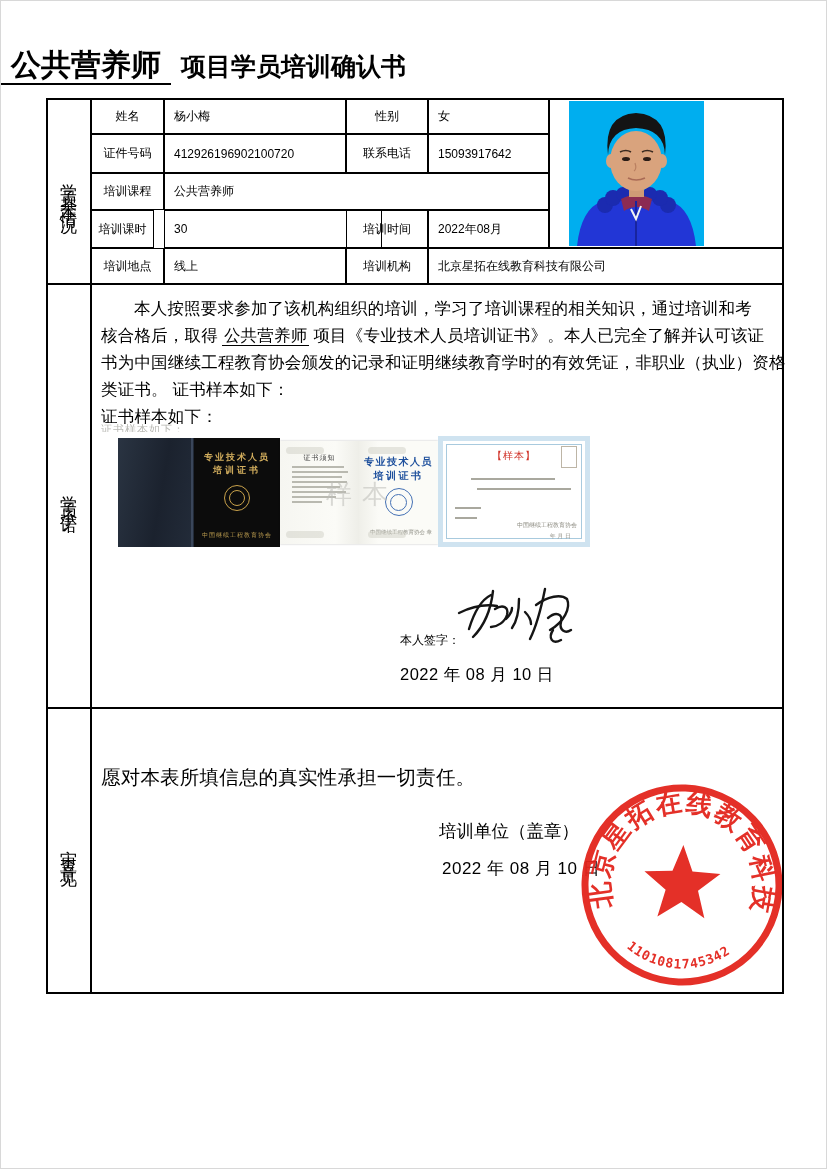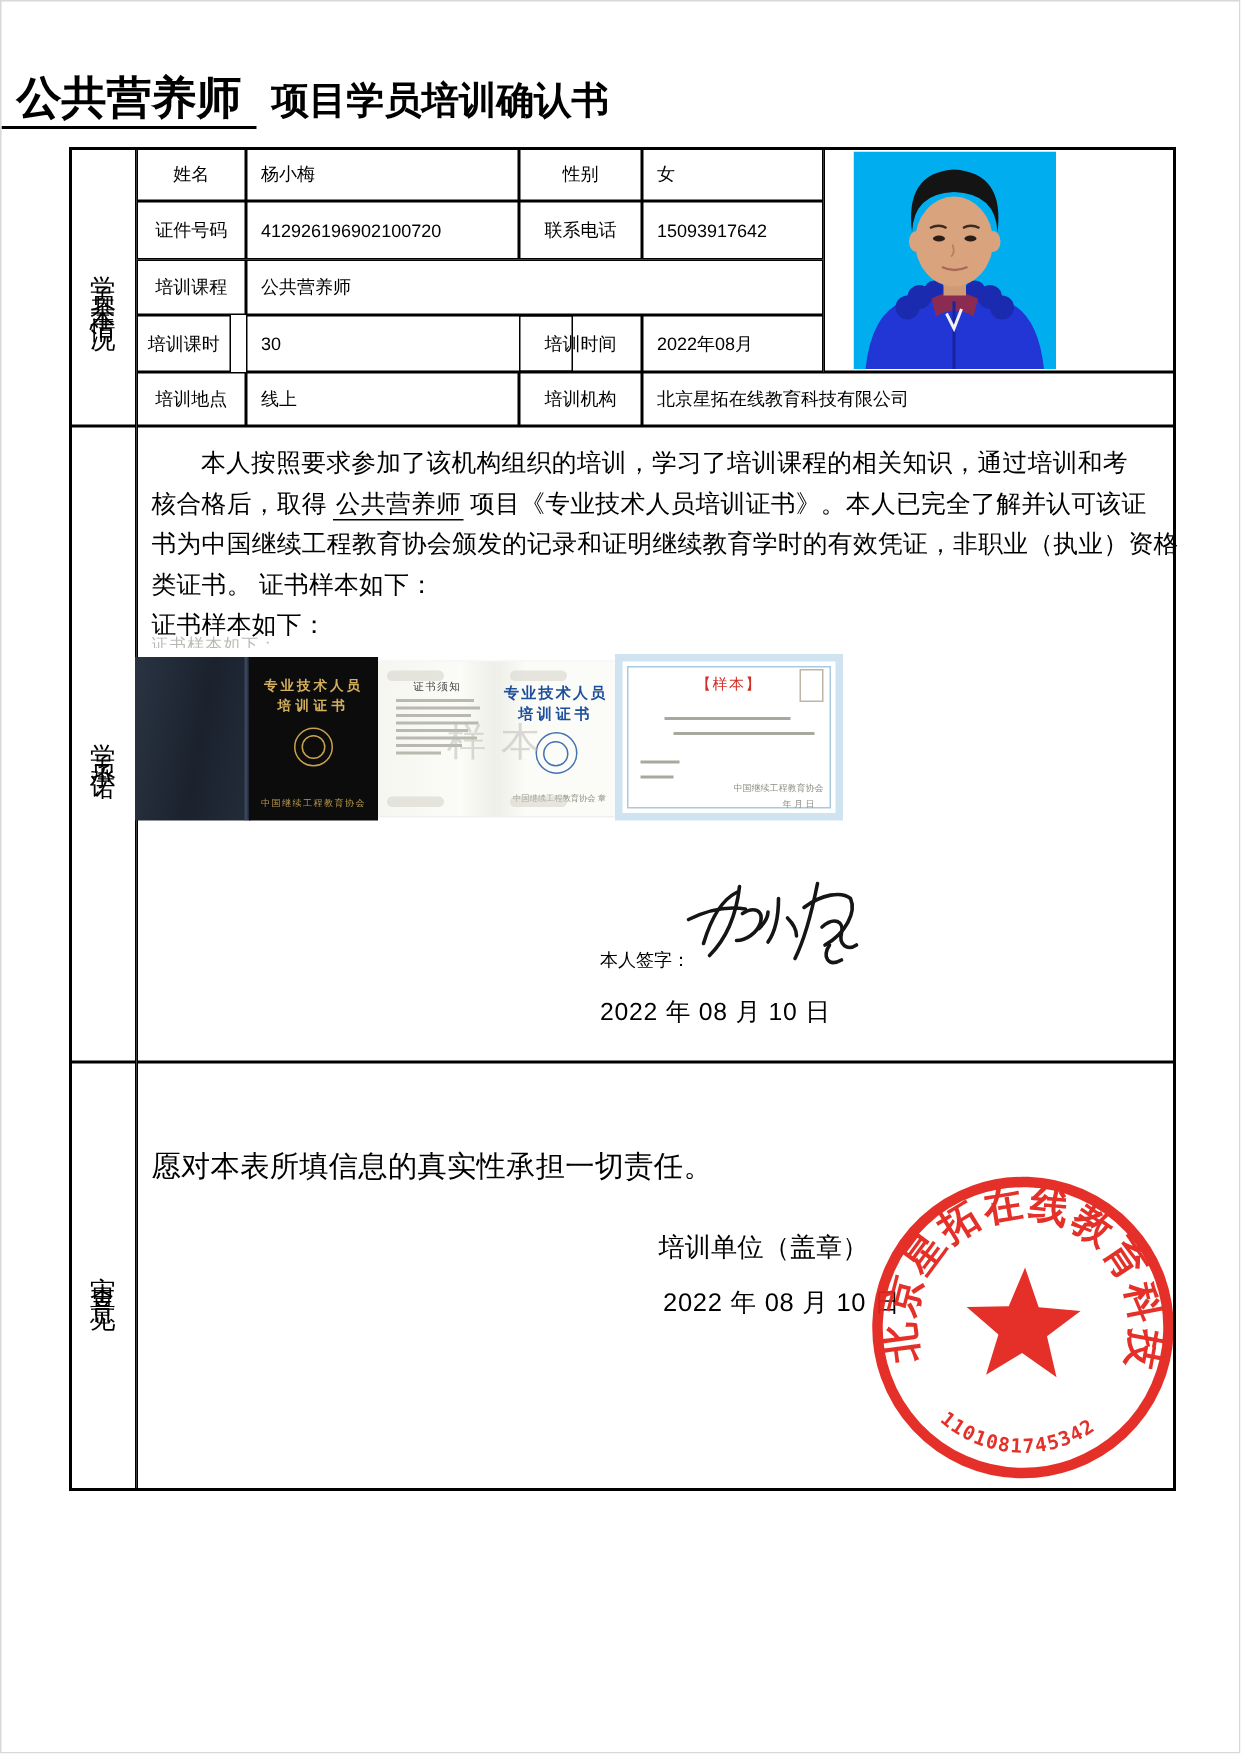--- a/index.html
+++ b/index.html
@@ -28,21 +28,21 @@
 
   
   .pline{ position:absolute; left:9px; width:678px; font-size:16.5px; letter-spacing:.2px;
           white-space:nowrap; }
   .indent2{ padding-left:33px; }
   .uline{ border-bottom:1.5px solid #000; margin:0 4px; padding:0 2px 1px 2px; }
   .faded{ position:absolute; left:9px; font-size:11px; color:#b9b9b4; height:10px;
           overflow:hidden; letter-spacing:1px; }
 
   
-  .cert{ position:absolute; overflow:hidden; }
+  .cert{ position:absolute; overflow:hidden;margin-left:28px; }
   .cert-navy{ left:-2px; top:153px; width:77px; height:109px;
               background:linear-gradient(100deg,#2a3442 0%,#1b222e 55%,#232c3a 100%); }
   .cert-navy .spine{ position:absolute; right:2px; top:0; width:2px; height:100%; background:#3a465a; }
   .cert-black{ left:74px; top:153px; width:86px; height:109px; background:#0c0c0c;
                display:flex; flex-direction:column; align-items:center; }
   .gold1{ margin-top:13px; color:#d4af5e; font-size:9px; letter-spacing:2px; font-weight:bold; white-space:nowrap;}
   .gold2{ color:#d4af5e; font-size:9px; letter-spacing:3px; font-weight:bold; }
   .emblem{ margin-top:8px; width:26px; height:26px; border:1.5px solid #c9a24b; border-radius:50%;
            display:flex; align-items:center; justify-content:center; }
   .emblem .inner{ width:16px; height:16px; border:1px solid #c9a24b; border-radius:50%; }

